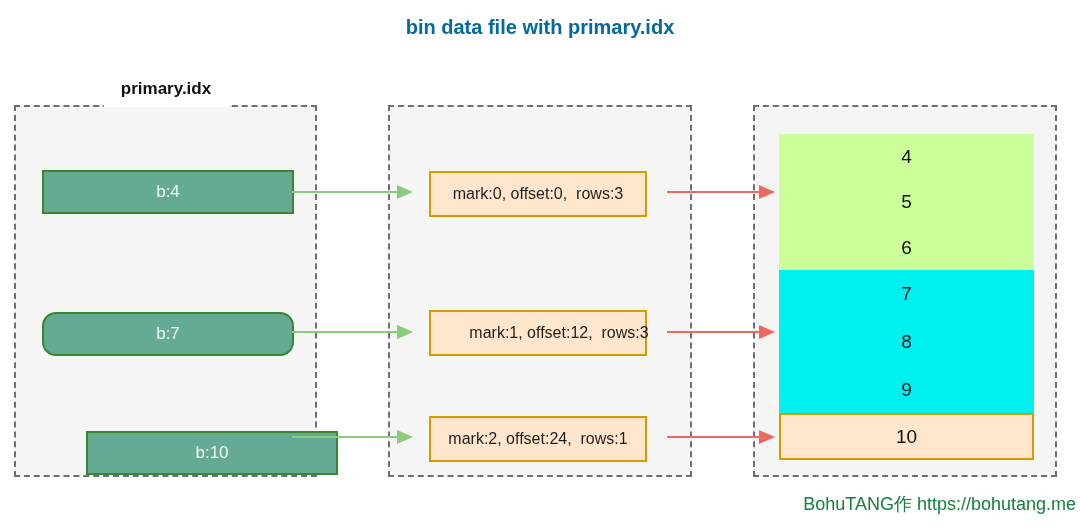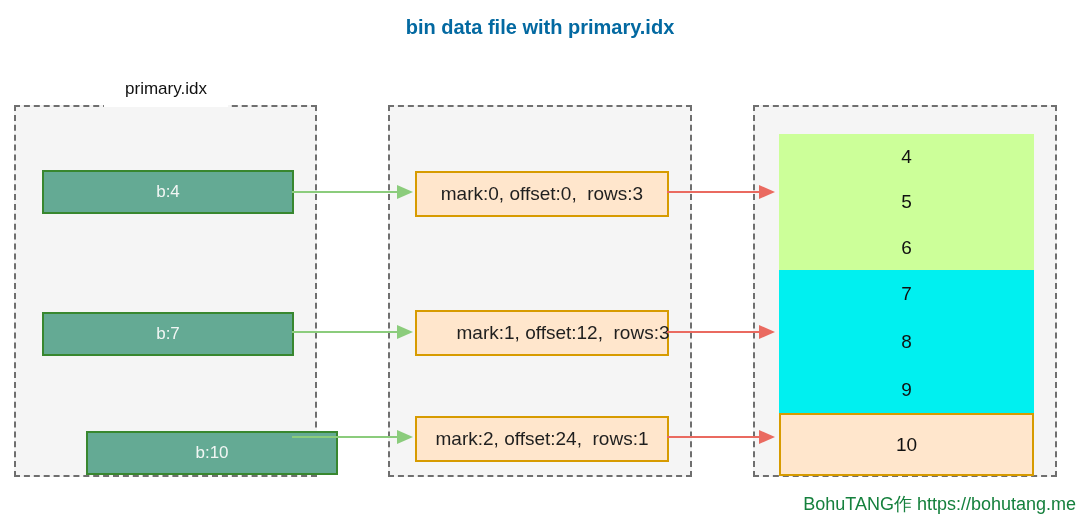--- a/index.html
+++ b/index.html
@@ -32,21 +32,21 @@
   .c-mid   { left: 388px; width: 304px; }
   .c-right { left: 753px; width: 304px; }
 
   .col-label {
     position: absolute;
     top: 78px;
     height: 29px;
     background: #ffffff;
     text-align: center;
     font-size: 17px;
-    font-weight: normal;
+    font-weight: bold;
     color: #111111;
     z-index: 2;
     box-sizing: border-box;
     padding-top: 1px;
   }
   .lab-left  { left: 104px; width: 124px; }
   .lab-mid   { left: 478px; width: 124px; }
   .lab-right { left: 843px; width: 124px; }
 
   .index-box {
@@ -57,55 +57,55 @@
     background: var(--index-box-fill);
     border: 2px solid var(--index-box-border);
     box-sizing: border-box;
     display: flex;
     align-items: center;
     justify-content: center;
     color: #f2f6f4;
     font-size: 17px;
   }
   .ib-1 { top: 63px; }
-  .ib-2 { top: 205px; }
+  .ib-2 { top: 205px; border-radius: 14px; }
   .ib-3 { top: 324px; margin-left: 44px; }
 
   .mark-box {
     position: absolute;
-    left: 25px;
-    width: 254px;
+    left: 39px;
+    width: 218px;
     height: 46px;
     background: var(--mark-box-fill);
     border: 2px solid var(--mark-box-border);
     box-sizing: border-box;
     display: flex;
     align-items: center;
     justify-content: center;
     color: #1f1f1f;
-    font-size: 19px;
+    font-size: 16px;
     white-space: pre;
   }
   .mb-1 { top: 64px; }
   .mb-2 { top: 203px; padding-left: 42px; }
   .mb-3 { top: 309px; }
 
   .bin-block {
     position: absolute;
     left: 24px;
     width: 255px;
     box-sizing: border-box;
     display: flex;
     flex-direction: column;
     justify-content: space-around;
     align-items: center;
   }
   .bb-green { top: 27px;  height: 136px; background: var(--block-green); }
   .bb-cyan  { top: 163px; height: 143px; background: var(--block-cyan); }
-  .bb-peach { top: 306px; height: 63px;  background: var(--block-peach-fill);
+  .bb-peach { top: 306px; height: 47px;  background: var(--block-peach-fill);
               border: 2px solid var(--block-peach-border); justify-content: center; }
   .bin-num {
     font-size: 19px;
     color: #111111;
     line-height: 1;
   }
 
   .arrows {
     position: absolute;
     top: 0; left: 0;

